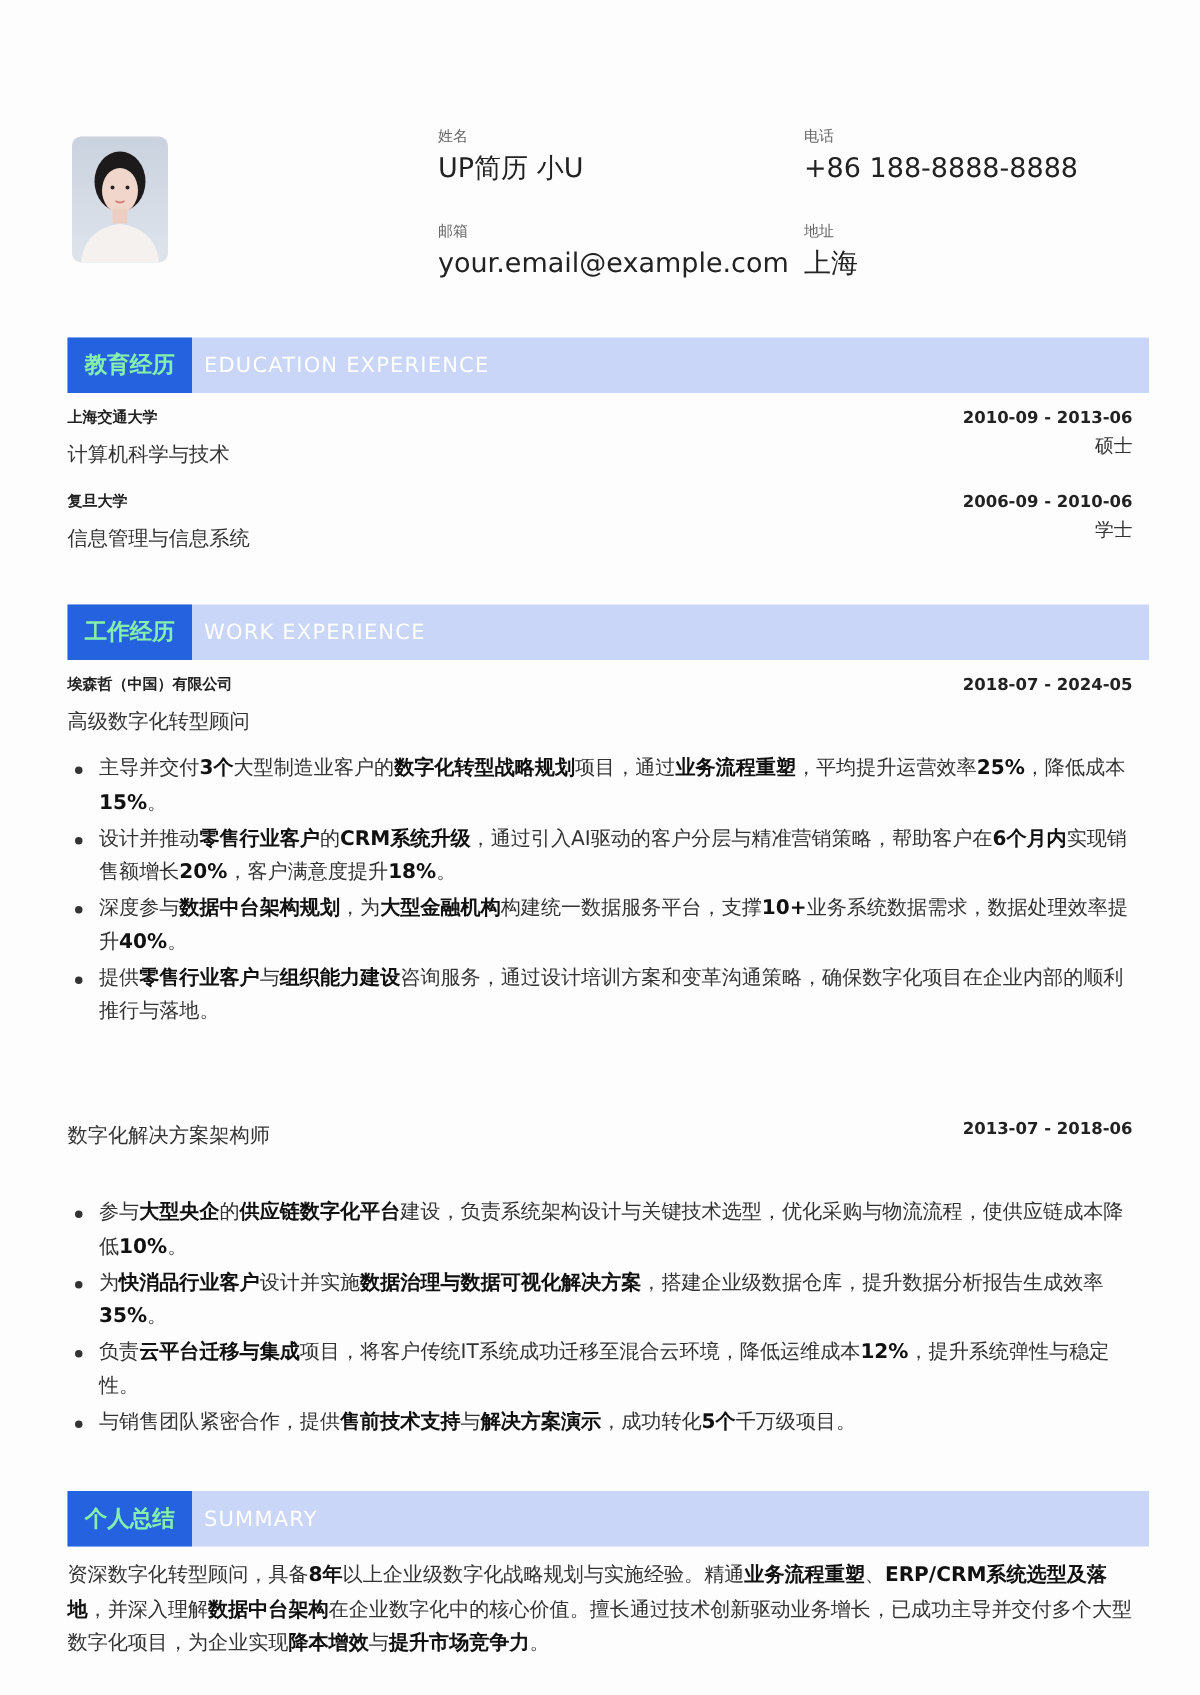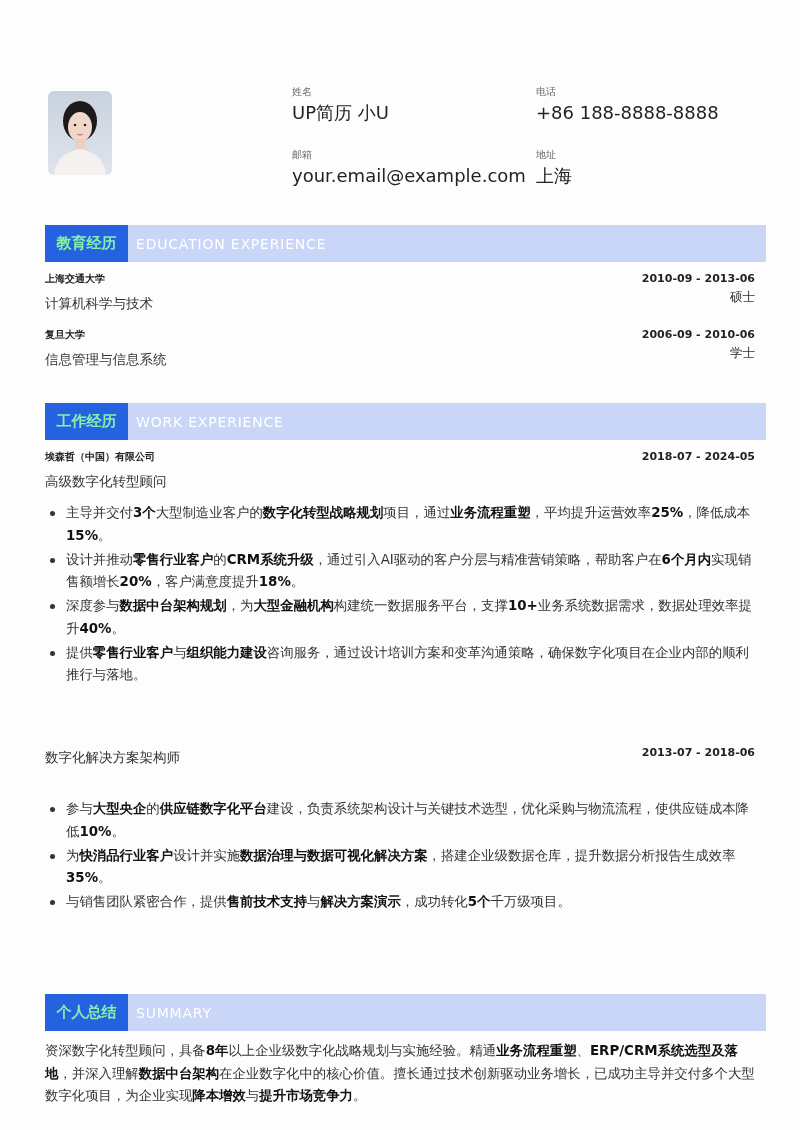--- a/index.html
+++ b/index.html
@@ -126,20 +126,21 @@
       <li><span>提供</span><b>零售行业客户</b><span>与</span><b>组织能力建设</b><span>咨询服务，通过设计培训方案和变革沟通策略，确保数字化项目在企业内部的顺利推行与落地。</span></li>
     </ul>
 
   <div class="row" style="top:743px">
     <div class="date">2013-07 - 2018-06</div>
     <div class="sub">数字化解决方案架构师</div>
   </div>
   <ul class="bullets" style="top:798px">
       <li><span>参与</span><b>大型央企</b><span>的</span><b>供应链数字化平台</b><span>建设，负责系统架构设计与关键技术选型，优化采购与物流流程，使供应链成本降低</span><b>10%</b><span>。</span></li>
       <li><span>为</span><b>快消品行业客户</b><span>设计并实施</span><b>数据治理与数据可视化解决方案</b><span>，搭建企业级数据仓库，提升数据分析报告生成效率</span><b>35%</b><span>。</span></li>
+      <li><span>负责</span><b>云平台迁移与集成</b><span>项目，将客户传统IT系统成功迁移至混合云环境，降低运维成本</span><b>12%</b><span>，提升系统弹性与稳定性。</span></li>
       <li><span>与销售团队紧密合作，提供</span><b>售前技术支持</b><span>与</span><b>解决方案演示</b><span>，成功转化</span><b>5个</b><span>千万级项目。</span></li>
     </ul>
 
   <div class="sec-hd" style="top:994px">
     <div class="cn">个人总结</div>
     <div class="en">SUMMARY</div>
   </div>
   <div class="summary"><span>资深数字化转型顾问，具备</span><b>8年</b><span>以上企业级数字化战略规划与实施经验。精通</span><b>业务流程重塑</b><span>、</span><b>ERP/CRM系统选型及落地</b><span>，并深入理解</span><b>数据中台架构</b><span>在企业数字化中的核心价值。擅长通过技术创新驱动业务增长，已成功主导并交付多个大型数字化项目，为企业实现</span><b>降本增效</b><span>与</span><b>提升市场竞争力</b><span>。</span></div>
 </div>
 

